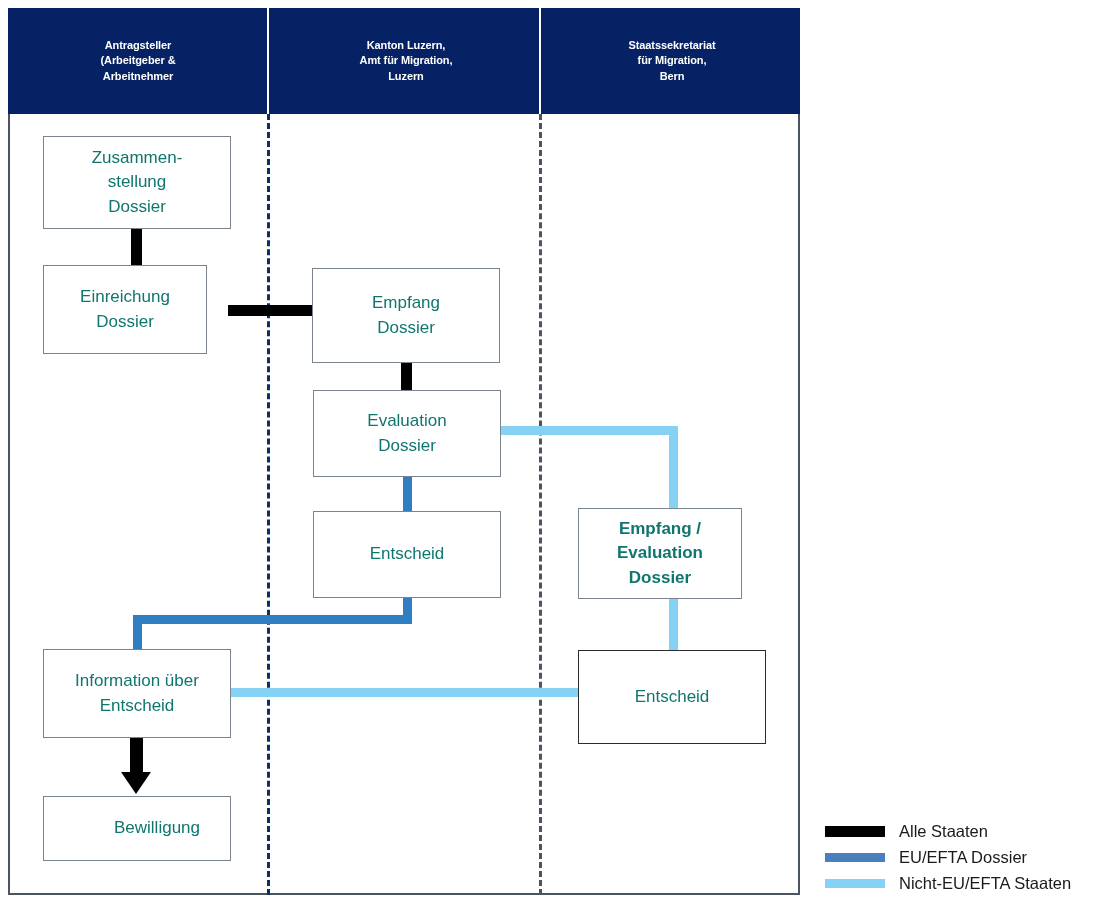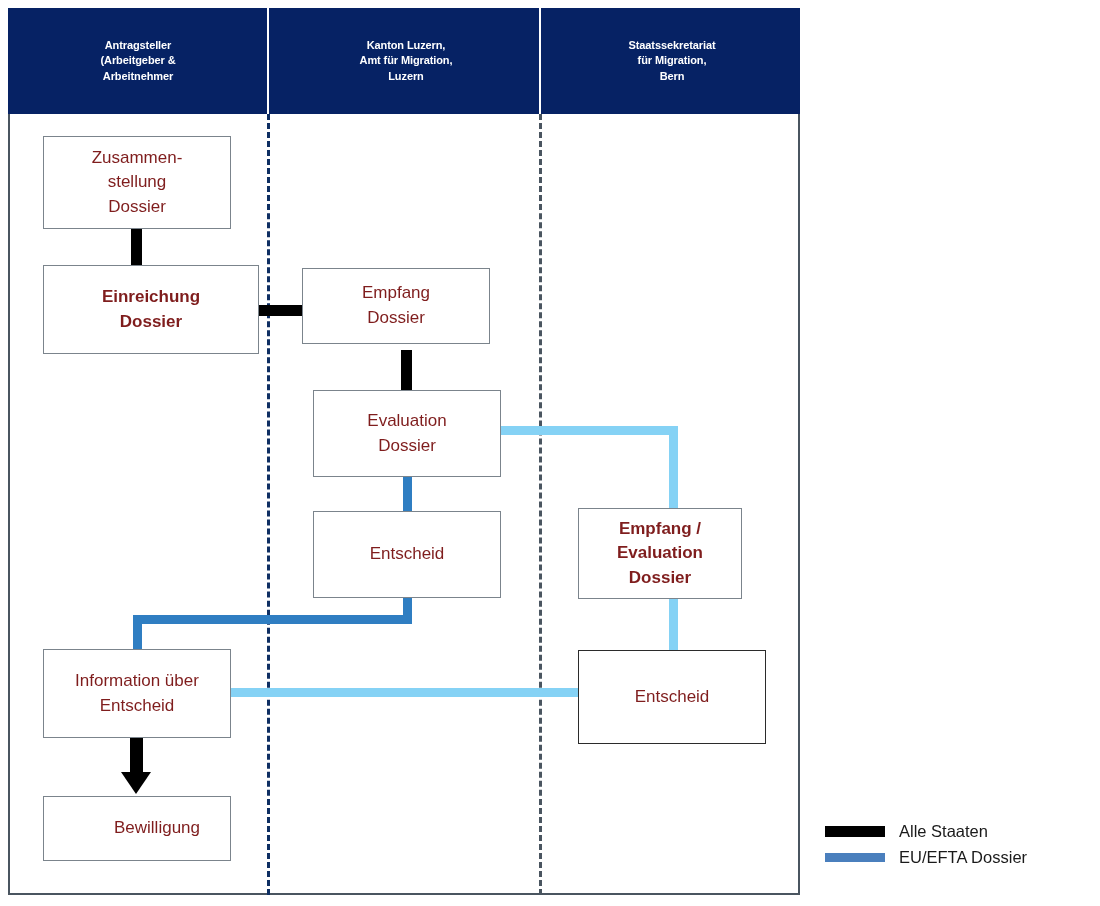--- a/index.html
+++ b/index.html
@@ -83,21 +83,21 @@
   .node {
     position: absolute;
     box-sizing: border-box;
     border: 1.5px solid #7b848c;
     background: #ffffff;
     display: flex;
     align-items: center;
     justify-content: center;
     text-align: center;
     font-size: 17px;
-    color: #7f1d1d;
+    color: #0f766e;
     line-height: 1.45;
     white-space: pre-line;
     z-index: 6;
   }
   .node.dark-border { border-color: #2b2b2b; }
 
   
   .conn {
     position: absolute;
     z-index: 4;
@@ -188,24 +188,24 @@
 
   <div class="conn lblue" style="left:228px; top:688px; width:352px; height:9px;"></div>
 
   <div class="conn black" style="left:130px; top:738px; width:13px; height:38px;"></div>
   <div class="arrowhead" style="left:121px; top:772px;"></div>
 
   <div class="node" style="left:43px; top:136px; width:188px; height:93px;">Zusammen-
 stellung
 Dossier</div>
 
-  <div class="node" style="left:43px; top:265px; width:216px; height:89px;font-weight:bold;">Einreichung
-Dossier</div>
-
-  <div class="node" style="left:302px; top:268px; width:188px; height:76px;">Empfang
+  <div class="node" style="left:43px; top:265px; width:164px; height:89px;">Einreichung
+Dossier</div>
+
+  <div class="node" style="left:312px; top:268px; width:188px; height:95px;">Empfang
 Dossier</div>
 
   <div class="node" style="left:313px; top:390px; width:188px; height:87px;">Evaluation
 Dossier</div>
 
   <div class="node" style="left:313px; top:511px; width:188px; height:87px;">Entscheid</div>
 
   <div class="node" style="left:578px; top:508px; width:164px; height:91px;font-weight:bold;">Empfang /
 Evaluation
 Dossier</div>
@@ -222,16 +222,20 @@
     <div class="legend-row">
       <span class="legend-swatch thick" style="background:#000000;"></span>
       <span class="legend-label">Alle Staaten</span>
     </div>
 
     <div class="legend-row">
       <span class="legend-swatch" style="background:#4a7fbd;"></span>
       <span class="legend-label">EU/EFTA Dossier</span>
     </div>
 
+    <div class="legend-row">
+      <span class="legend-swatch" style="background:#85d2f5;"></span>
+      <span class="legend-label">Nicht-EU/EFTA Staaten</span>
+    </div>
 
   </div>
 
 </div>
 
 </body></html>

